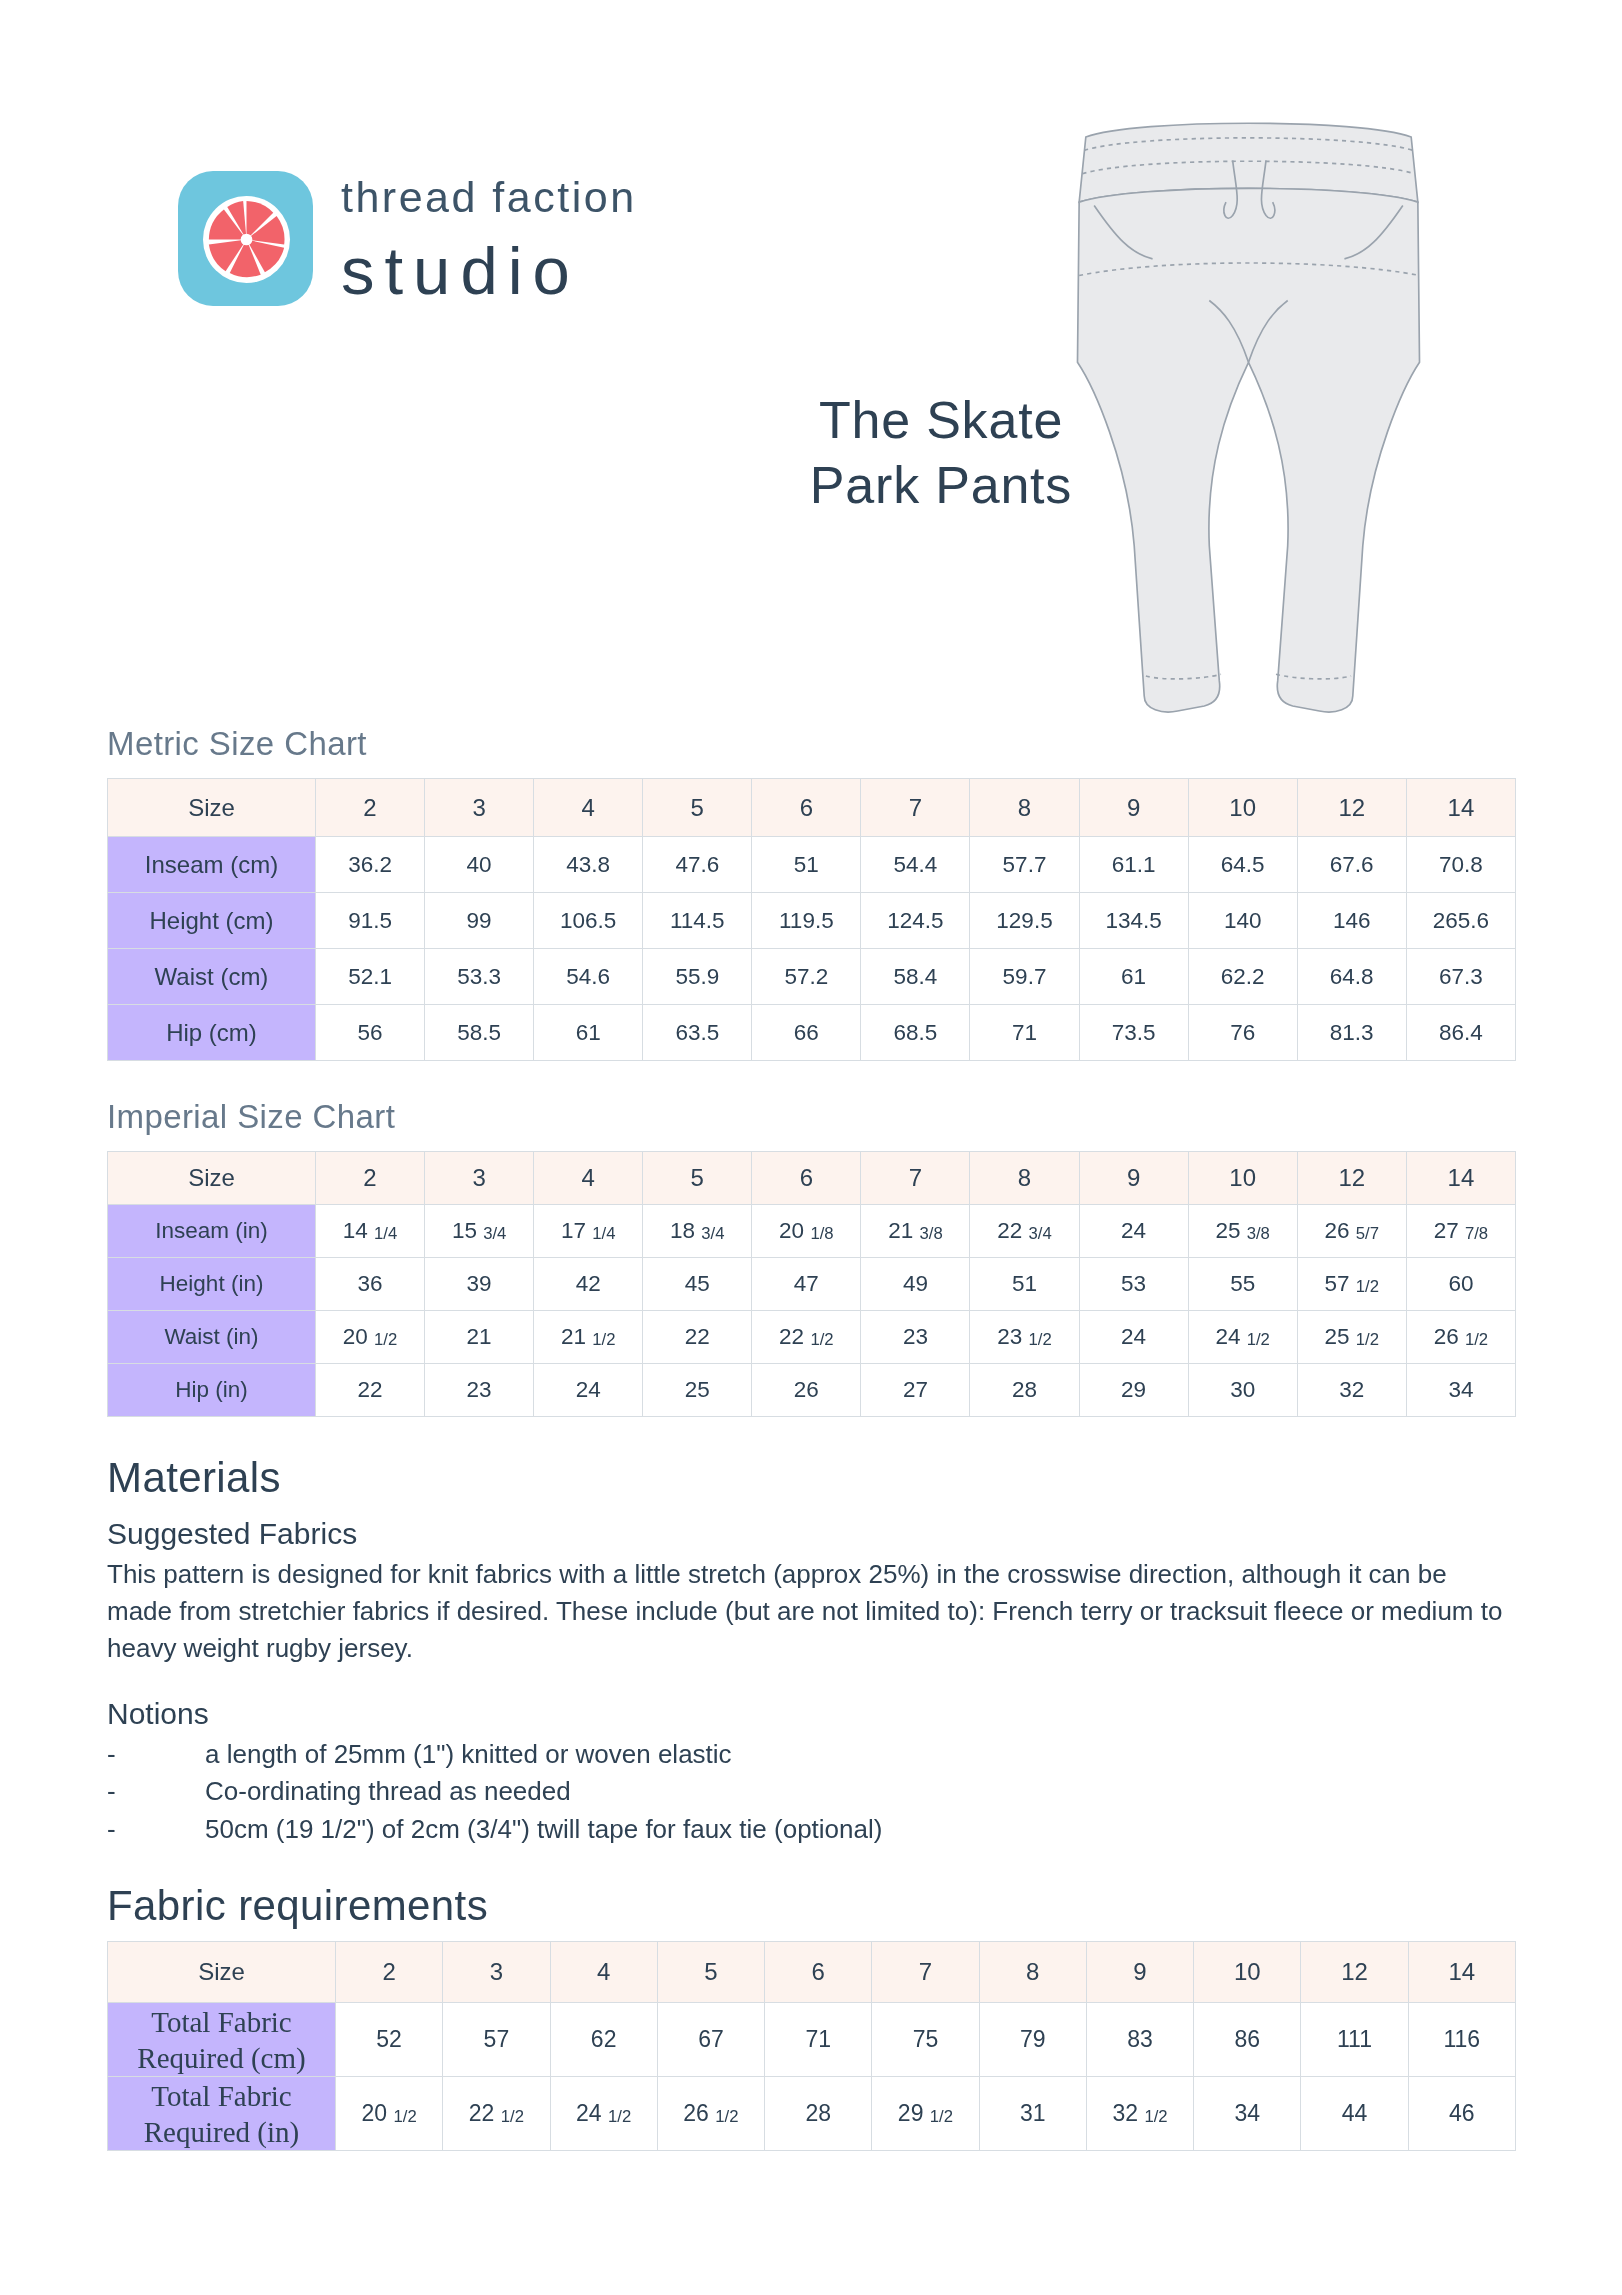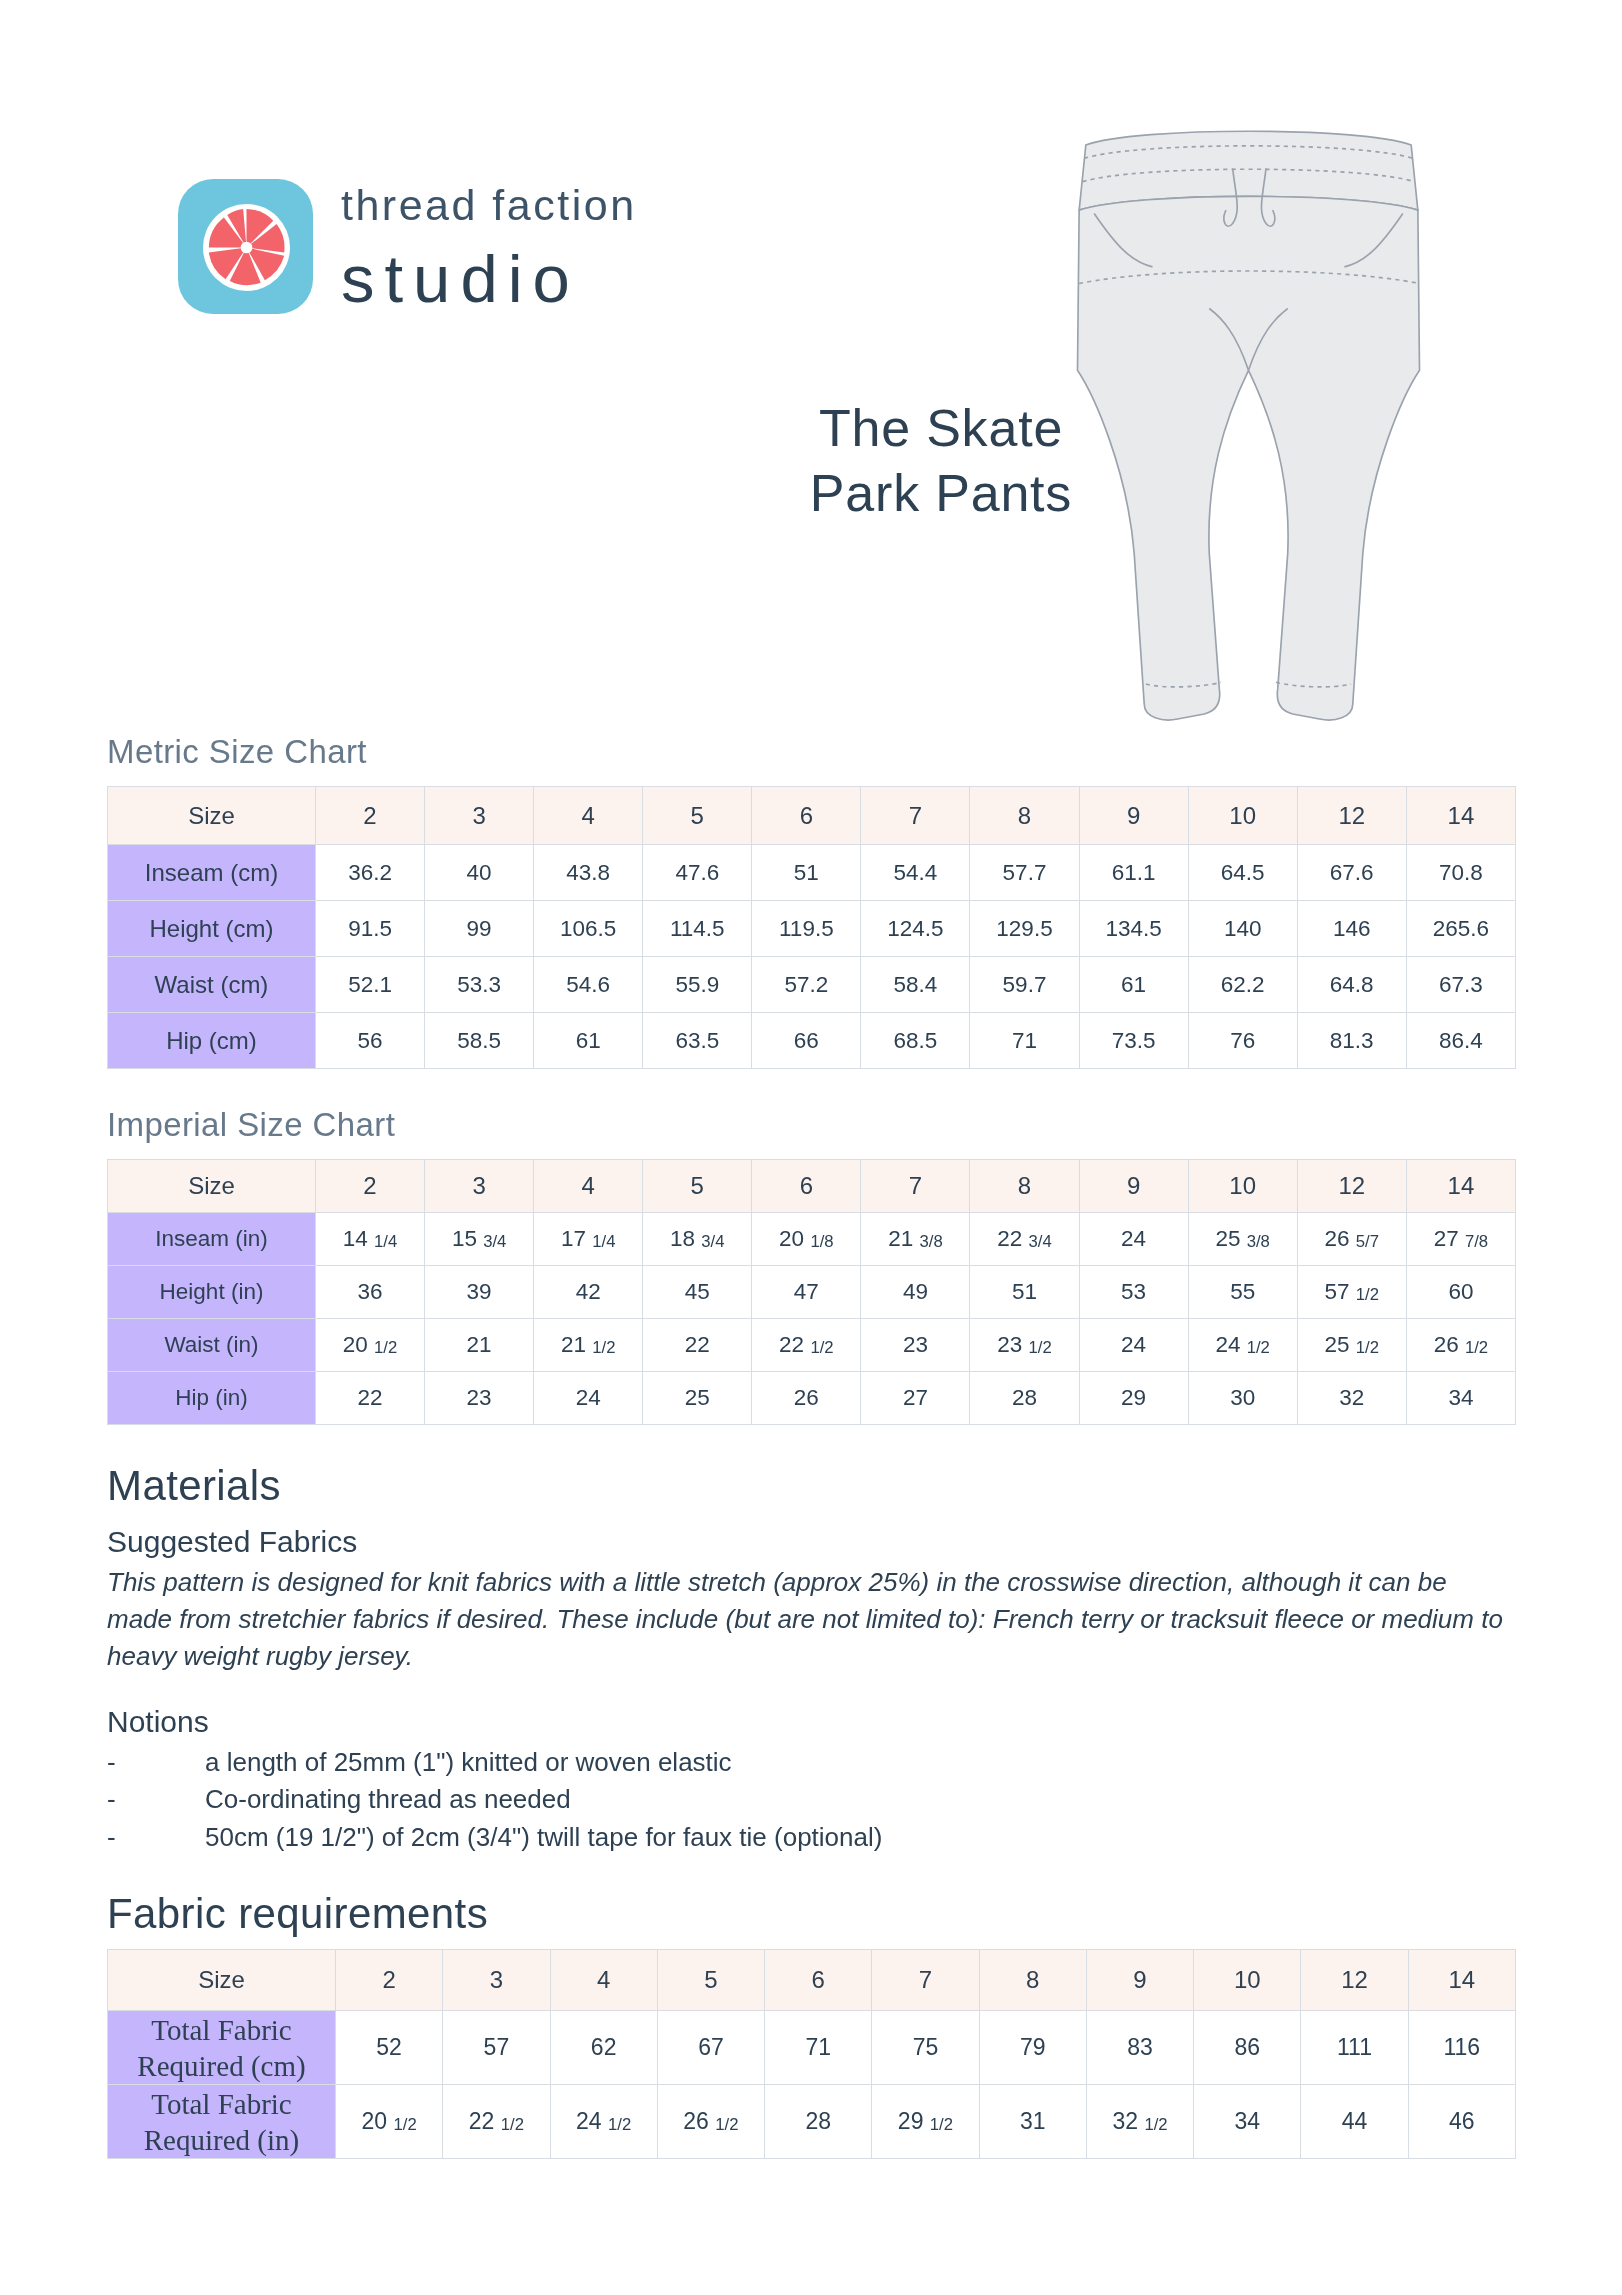--- a/index.html
+++ b/index.html
@@ -13,21 +13,21 @@
     font-family: "Liberation Sans", sans-serif;
     color: #2e4153;
     position: relative;
     overflow: hidden;
   }
   .page {
     position: relative;
     width: 1623px;
     height: 1672px;
     box-sizing: border-box;
-    padding: 16px 107px;
+    padding: 8px 107px;
   }
 
   
   .header {
     position: relative;
     height: 217px;
   }
   .logo-wrap {
     position: absolute;
     left: 71px;
@@ -162,21 +162,20 @@
     font-size: 30px;
     font-weight: 400;
     color: #2e4153;
     margin: 3.3px 0 5px 0;
   }
   .body-text {
     font-size: 26px;
     line-height: 1.42;
     color: #2e4153;
     margin: 0;
-    font-style: italic;
   }
   .notions-head {
     font-size: 30px;
     font-weight: 300;
     color: #2e4153;
     margin: 30px 0 5px 0;
   }
   .notion-row {
     display: flex;
     font-size: 26px;

